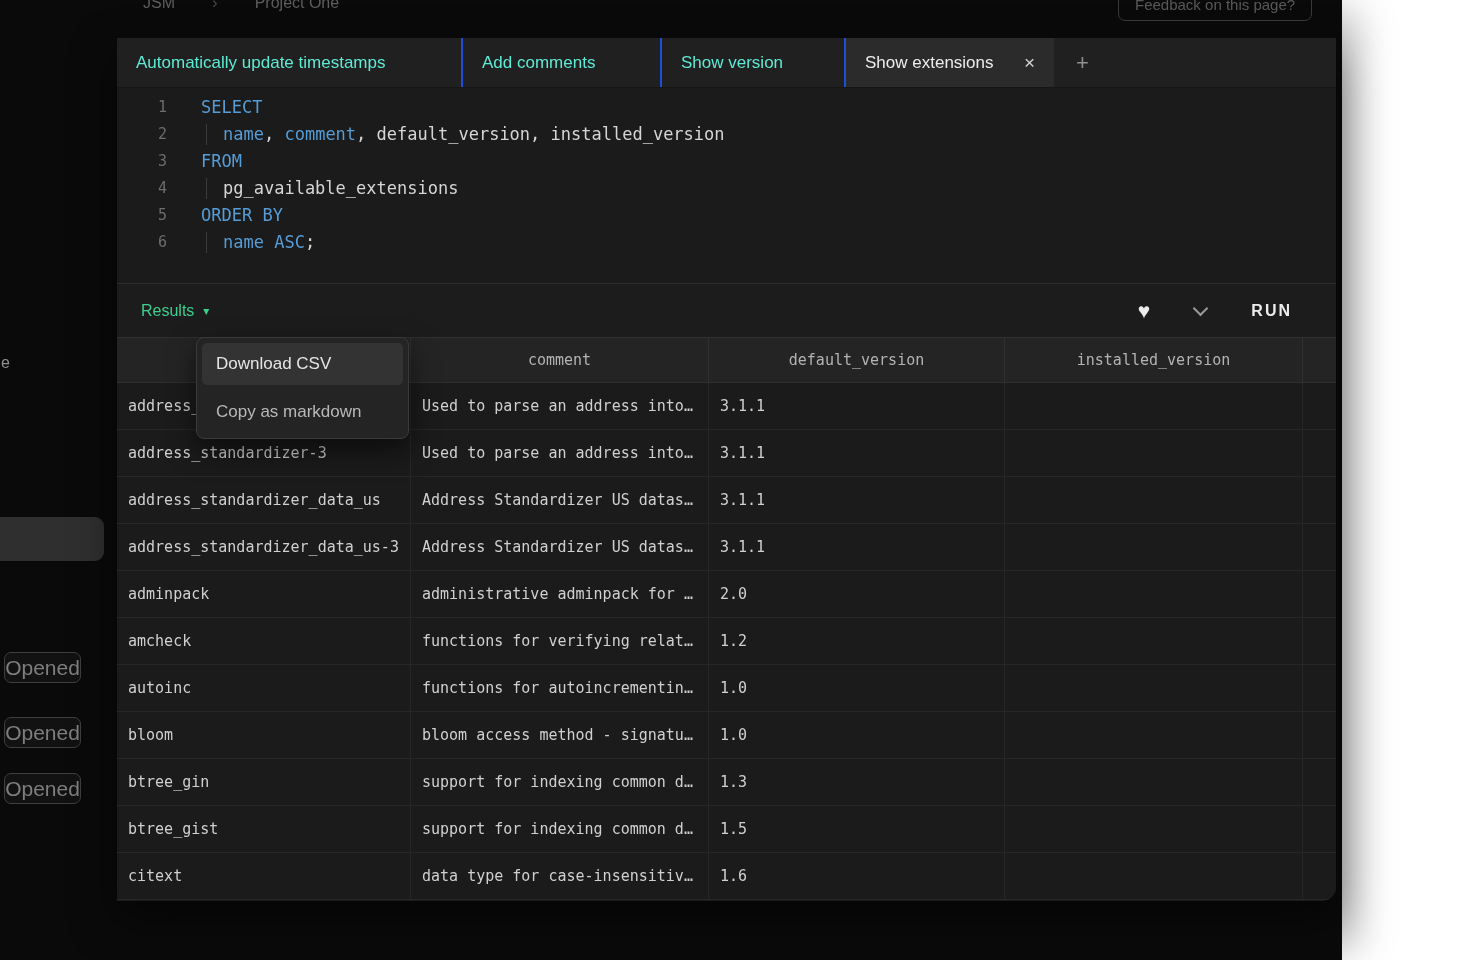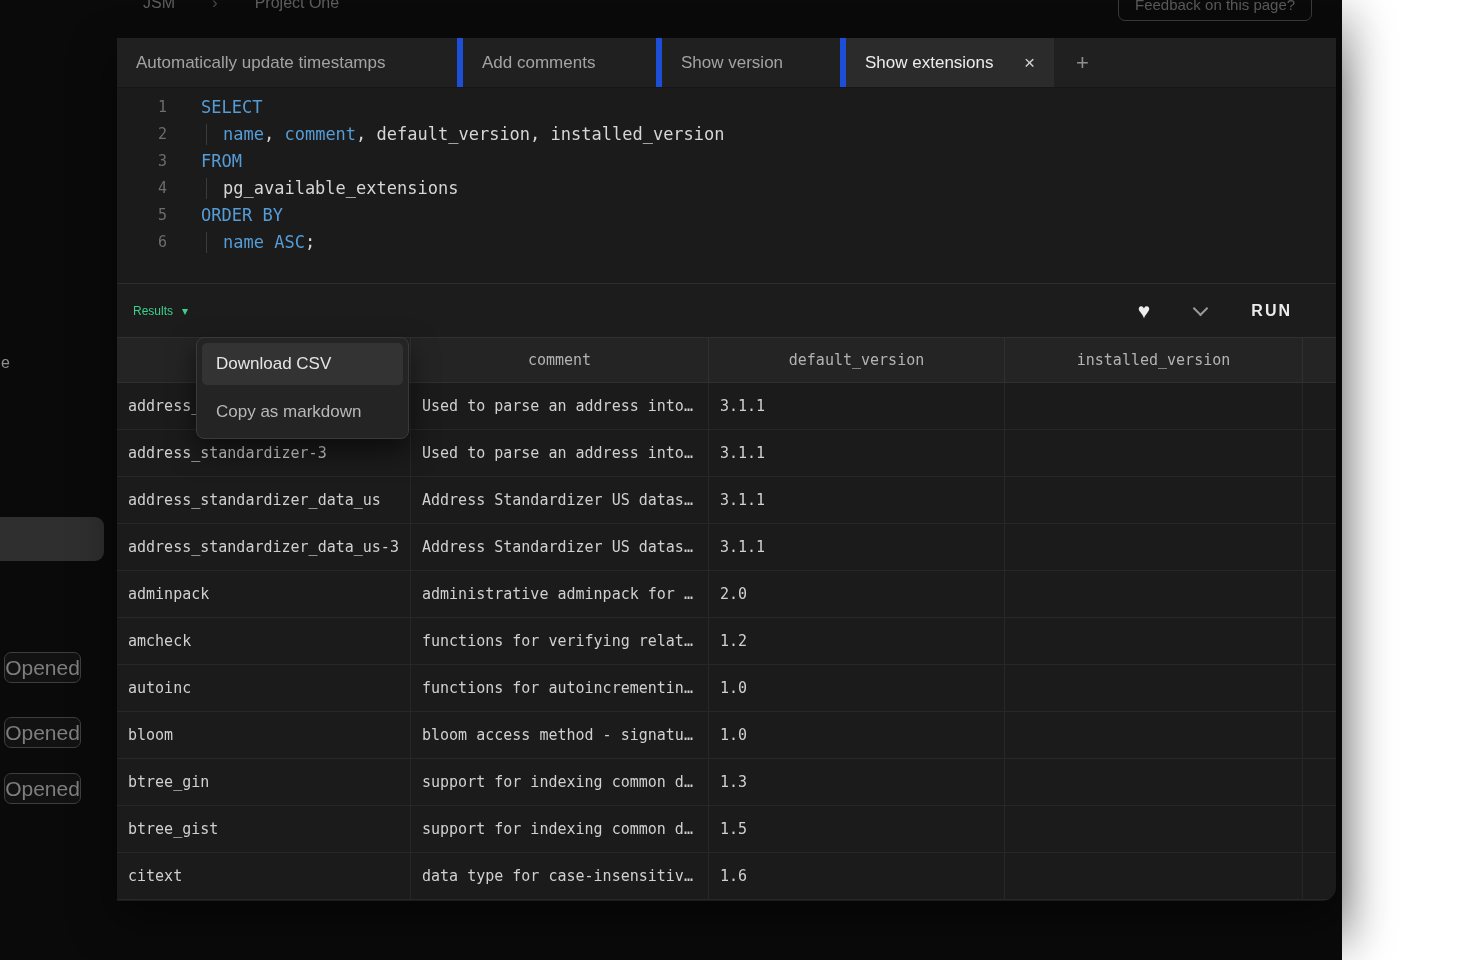--- a/index.html
+++ b/index.html
@@ -44,22 +44,22 @@
     box-shadow:0 18px 44px rgba(0,0,0,.5);
   }
 
   
   .tabbar{
     position:absolute;left:0;top:0;width:100%;height:50px;background:#202020;
     display:flex;align-items:stretch;box-sizing:border-box;
     border-bottom:1px solid #161616;
   }
   .tab{
-    display:flex;align-items:center;padding:0 19px;font-size:17px;color:#a3a3a3;
-    border-right:6px solid #1d4ed8;box-sizing:border-box;white-space:nowrap;overflow:hidden;
+    display:flex;align-items:center;padding:0 19px;font-size:17px;color:#5eead4;
+    border-right:2px solid #1d4ed8;box-sizing:border-box;white-space:nowrap;overflow:hidden;
   }
   .tab.active{
     background:#2b2b2b;color:#ececec;border-right:none;justify-content:space-between;
   }
   .tab-close{margin-left:18px;color:#d2d2d2;font-size:19px;line-height:1;}
   .tab-plus{
     display:flex;align-items:center;margin-left:22px;color:#8f8f8f;
     font-size:22px;line-height:1;
   }
 
@@ -75,21 +75,21 @@
   .lcode.indented{padding-left:22px;}
   .ind{position:absolute;left:5px;top:3px;bottom:3px;width:0;border-left:1px solid #3b3b3b;}
   .tok-kw{color:var(--kw);}
   .tok-pl{color:#d6d6d6;}
 
   
   .resultsbar{
     position:absolute;left:0;top:245px;width:100%;height:54px;background:#1c1c1c;
     border-top:1px solid #2d2d2d;display:flex;align-items:center;box-sizing:border-box;
   }
-  .results-label{margin-left:16px;color:var(--accent);font-size:12px;}
+  .results-label{margin-left:24px;color:var(--accent);font-size:16px;}
   .results-caret{margin-left:9px;color:var(--accent);font-size:12px;}
   .rb-right{margin-left:auto;display:flex;align-items:center;gap:45px;padding-right:44px;}
   .heart{color:#ededed;font-size:21px;line-height:1;}
   .chev{
     width:9px;height:9px;border-right:2px solid #9a9a9a;border-bottom:2px solid #9a9a9a;
     transform:rotate(45deg);margin-top:-5px;
   }
   .run{color:#ececec;font-size:16px;font-weight:700;letter-spacing:2px;}
 
   

